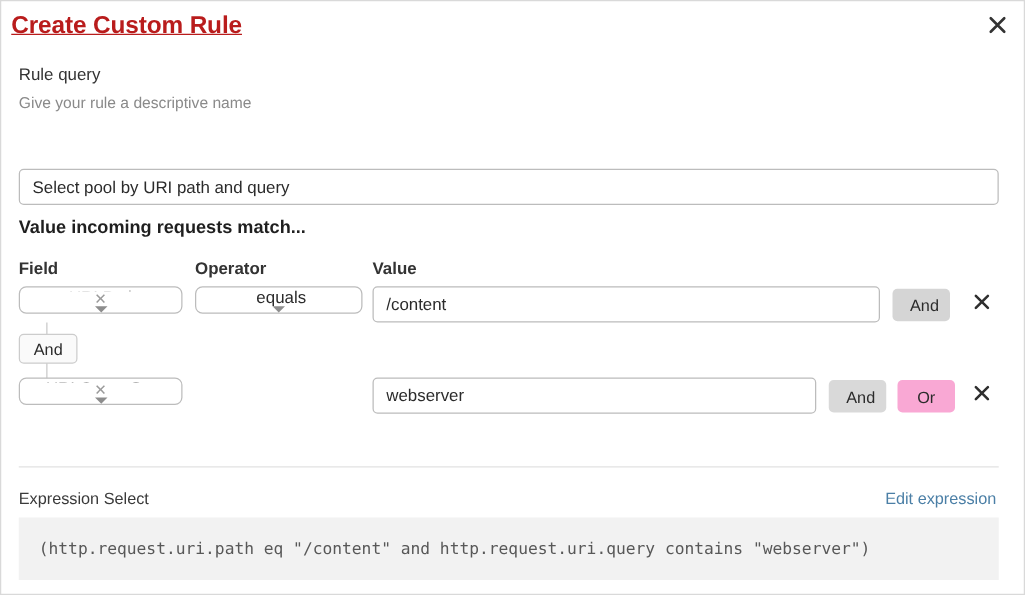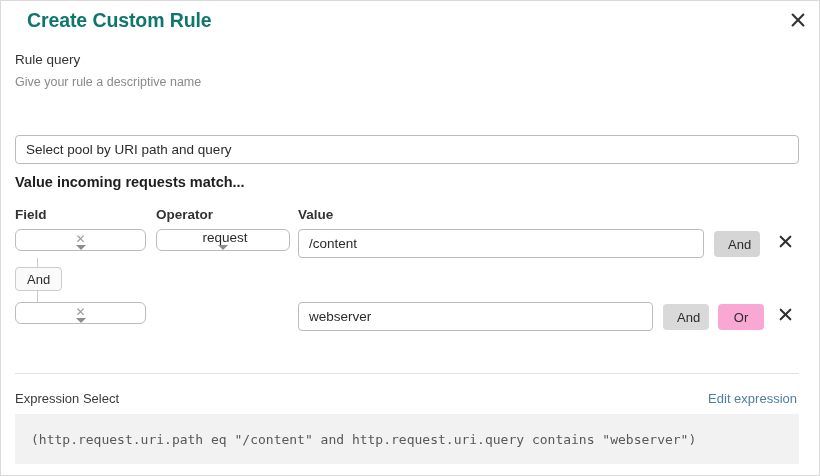--- a/index.html
+++ b/index.html
@@ -27,26 +27,27 @@
     justify-content: center;
     cursor: pointer;
     background: transparent;
     border: none;
     padding: 0;
   }
   .close-btn svg { display: block; }
 
   .dialog-title {
     position: absolute;
-    left: 26px;
+    left: 8px;
     top: 8px;
     font-size: 19.5px;
     font-weight: bold;
-    color: #0f766e;
+    color: #b91c1c;
     letter-spacing: -0.1px;
+    text-decoration: underline;
   }
 
   .field-label {
     font-size: 13.5px;
     color: #333333;
     font-weight: normal;
   }
   .field-help {
     font-size: 12.5px;
     color: #8a8a8a;
@@ -270,21 +271,21 @@
   <div class="field-label col-label col-value">Value</div>
 
   <div class="cond-row row1">
     <div class="select sel-field">
       <span class="sel-text">URI Path</span>
       <span class="clear-x">✕</span>
       <span class="caret"></span>
     </div>
 
     <div class="select sel-operator">
-      <span class="sel-text">request</span>
+      <span class="sel-text">equals</span>
       <span class="caret"></span>
     </div>
 
     <input class="text-input val-input-1" type="text" value="/content" style="">
 
     <button class="logic-btn btn-and-1">And</button>
 
     <button class="row-remove">
       <span>
         <svg width="13" height="13" viewBox="0 0 14 14" aria-hidden="true">

